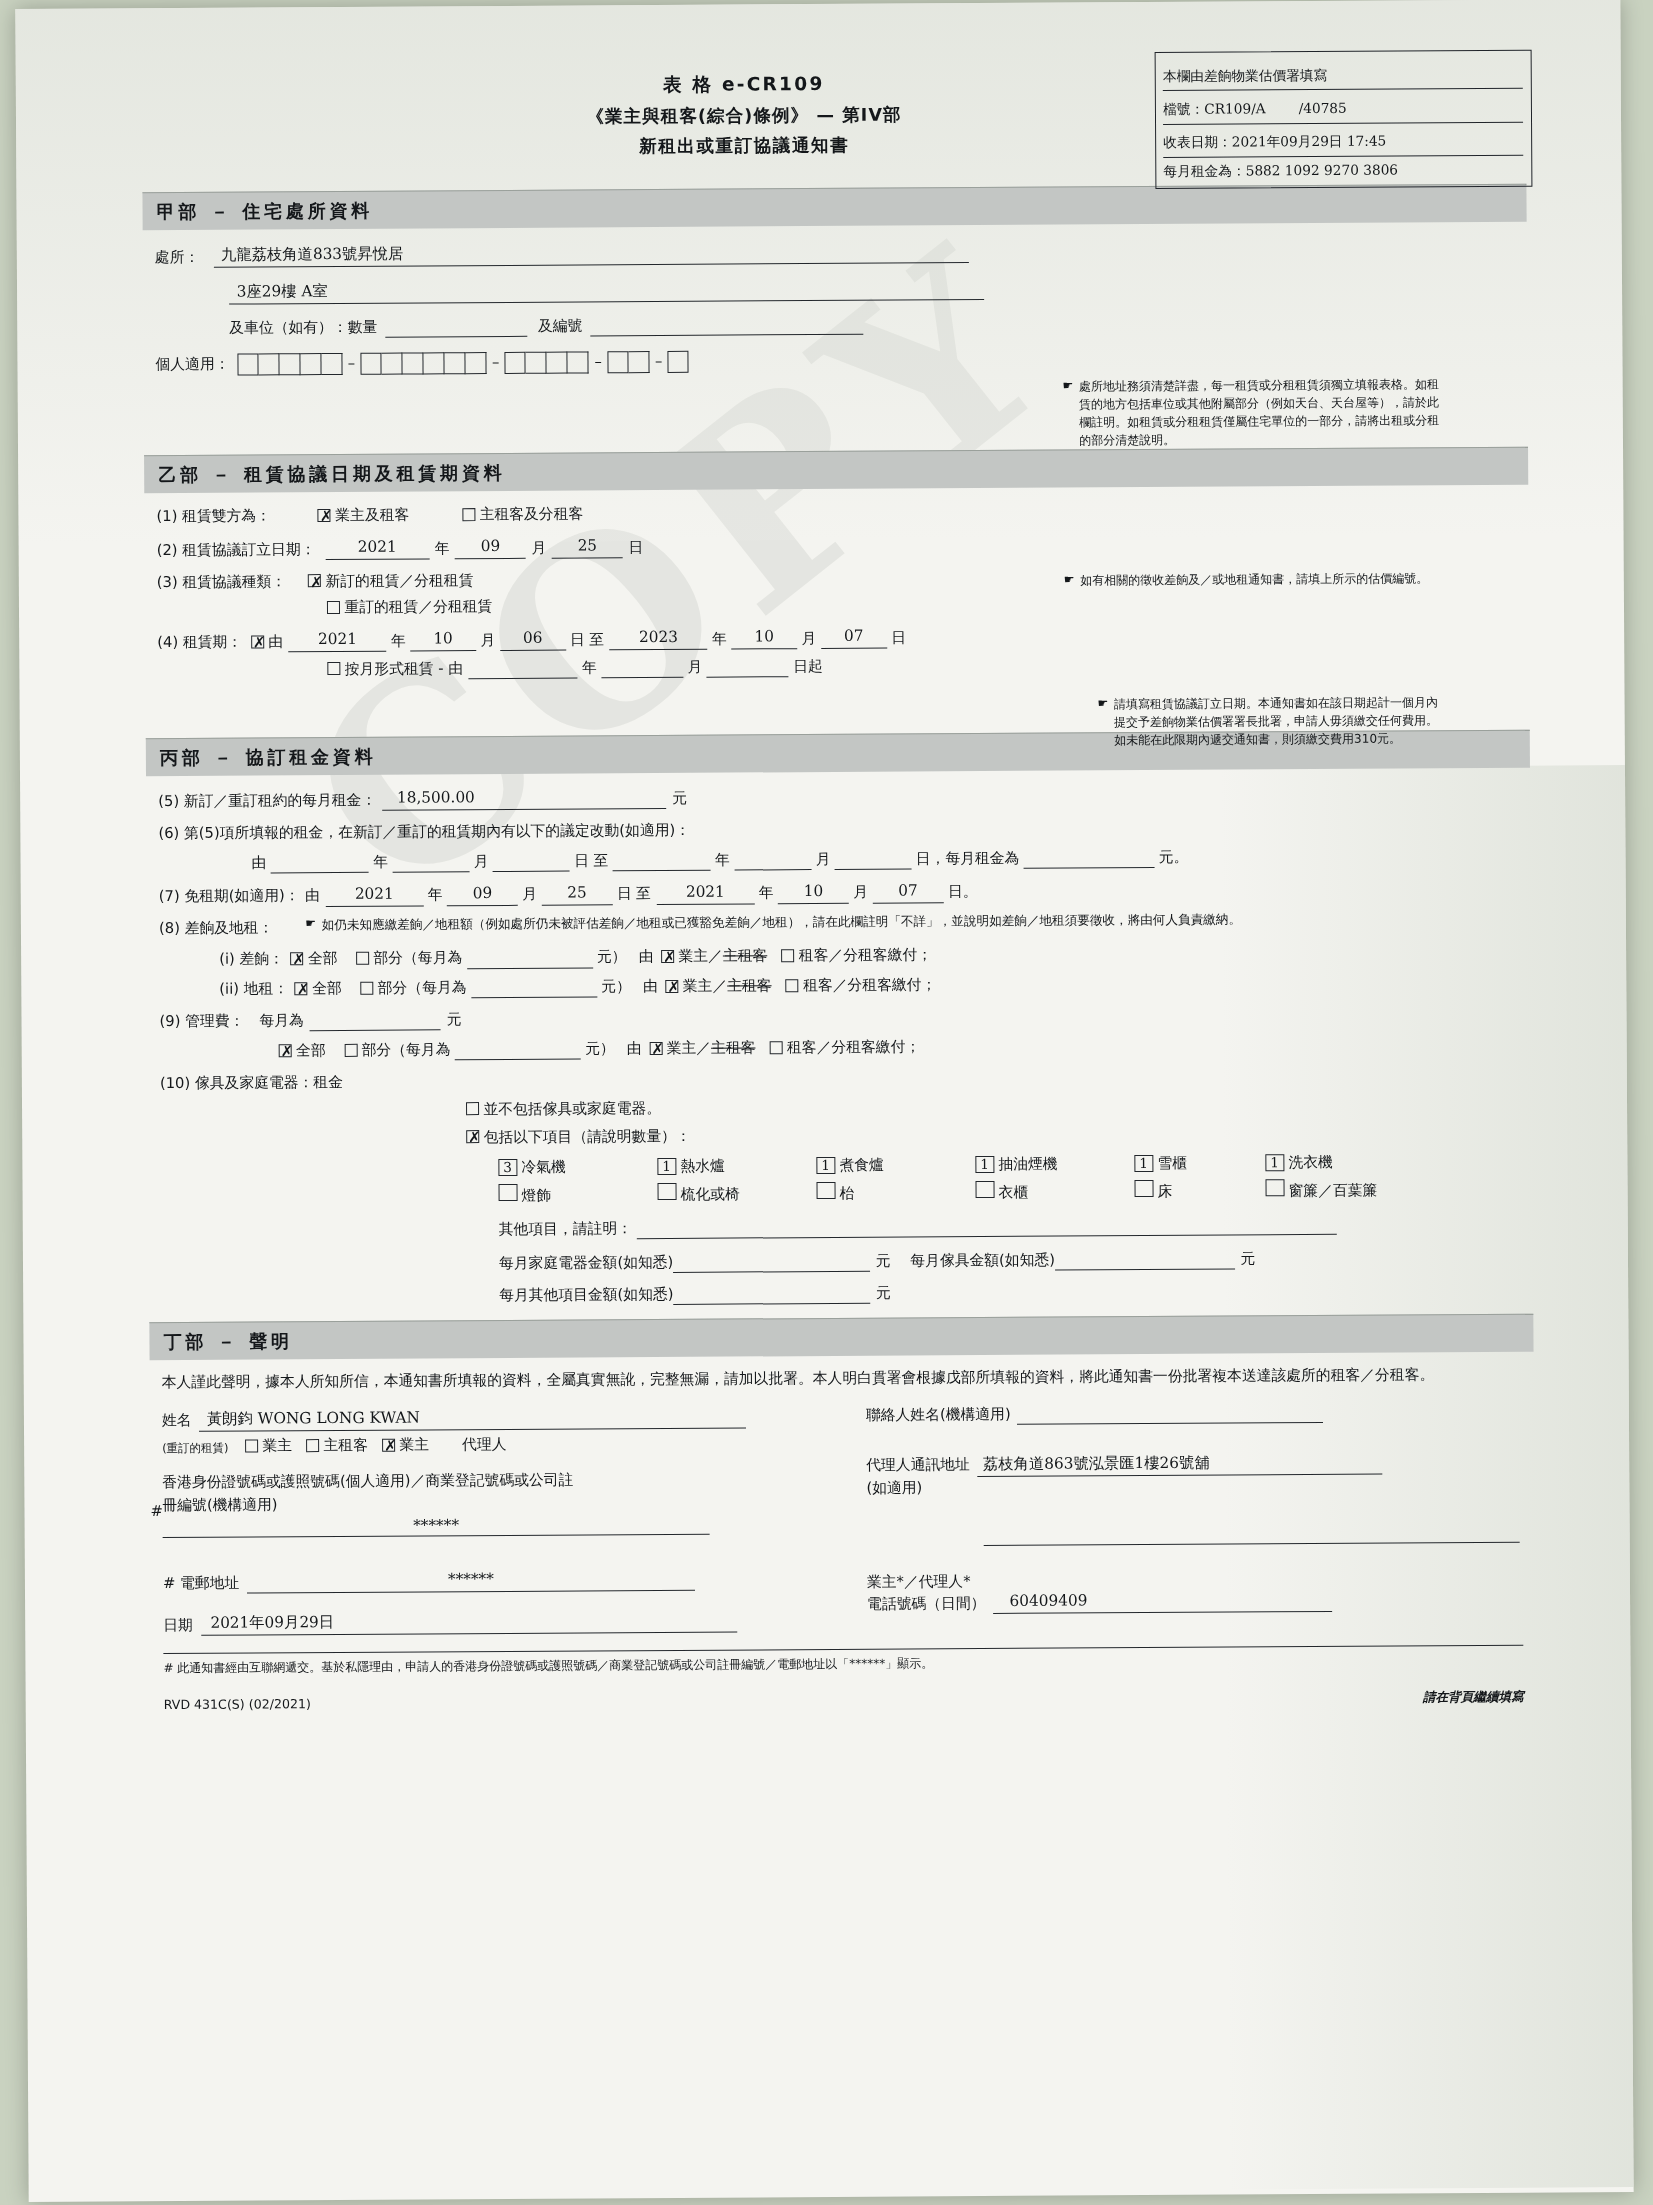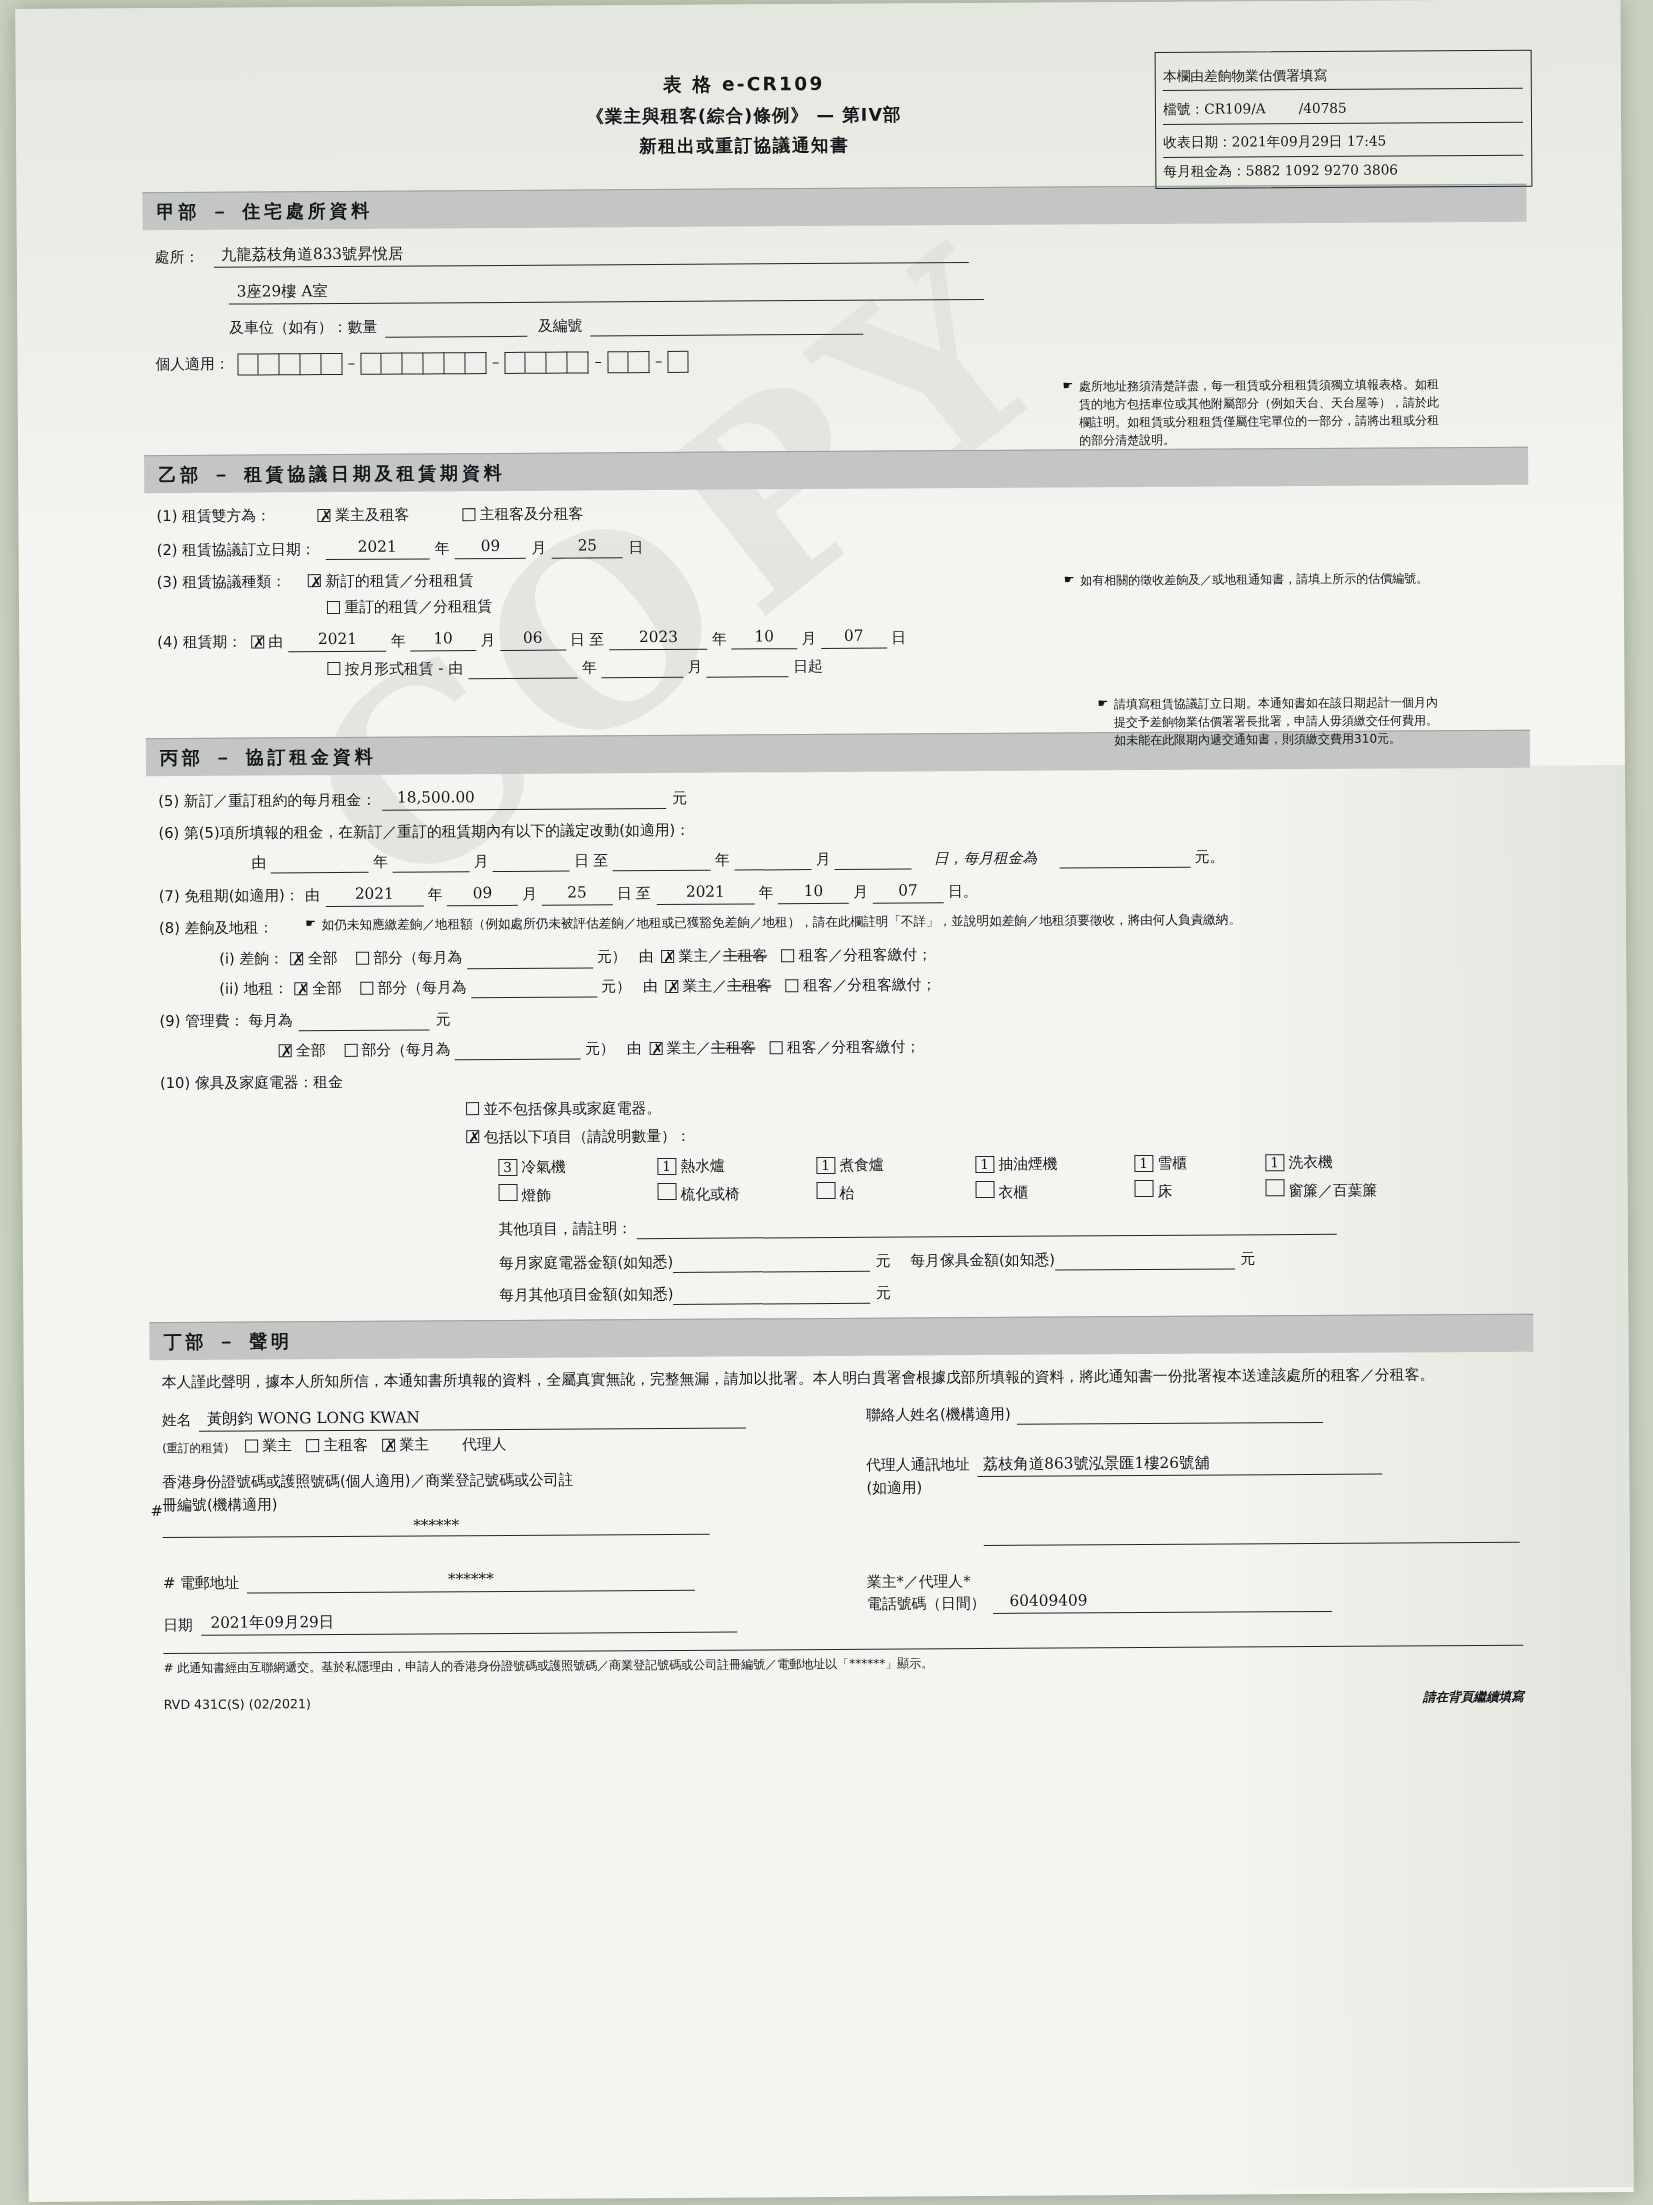--- a/index.html
+++ b/index.html
@@ -246,21 +246,21 @@
         <span class="ln" style="width:77px;height:16.4px;"></span>
           <span style="margin:0 4.4px;">月</span>
         <span class="ln" style="width:77px;height:16.4px;"></span>
           <span style="margin:0 4.4px;">日</span>
         <span>至</span>
         <span class="ln" style="width:98px;height:16.4px;margin-left:4.4px;"></span>
           <span style="margin:0 4.4px;">年</span>
         <span class="ln" style="width:77px;height:16.4px;"></span>
           <span style="margin:0 4.4px;">月</span>
         <span class="ln" style="width:77px;height:16.4px;"></span>
-          <span style="margin:0 22px;font-style:italic;">日，每月租金為</span>
+          <span style="margin:0 4px;">日，每月租金為</span>
         <span class="ln" style="width:131px;height:16.4px;"></span>
           <span style="margin-left:4.4px;">元。</span>
       </div>
 
       <div class="row" style="margin-top:9.8px;">
         <span class="lbl">(7)  免租期(如適用)：</span>
         <span style="margin-left:5.5px;">由</span>
         <span class="ln hand ctr" style="width:98px; margin-left:5.5px;">2021</span>
           <span style="margin:0 4.4px;">年</span>
         <span class="ln hand ctr" style="width:71px;">09</span>
@@ -306,21 +306,21 @@
         <span style="margin-left:7.7px;"><span class="cb x"></span><span>業主</span></span>
         <span>／</span>
           <span class="strike">主租客</span>
         <span style="margin-left:14.2px;"><span class="cb"></span><span>租客</span></span>
         <span>／</span>
           <span>分租客繳付；</span>
       </div>
 
       <div class="row" style="margin-top:9.8px;">
         <span class="lbl">(9)  管理費：</span>
-        <span style="margin-left:4px;text-align:right;">每月為</span>
+        <span style="margin-left:15px;text-align:right;">每月為</span>
         <span class="ln" style="width:131px;height:16.4px;margin-left:5.5px;"></span>
         <span style="margin-left:6.6px;">元</span>
       </div>
 
       <div class="row" style="margin-top:7.7px;">
         <span style="margin-left:119px;"><span class="cb x"></span><span>全部</span></span>
         <span style="margin-left:18.6px;"><span class="cb"></span><span>部分（每月為</span></span>
         <span class="ln" style="width:126px;height:16.4px;margin-left:4.4px;"></span>
         <span style="margin-left:4.4px;">元）</span>
         <span style="margin-left:12px;">由</span>

